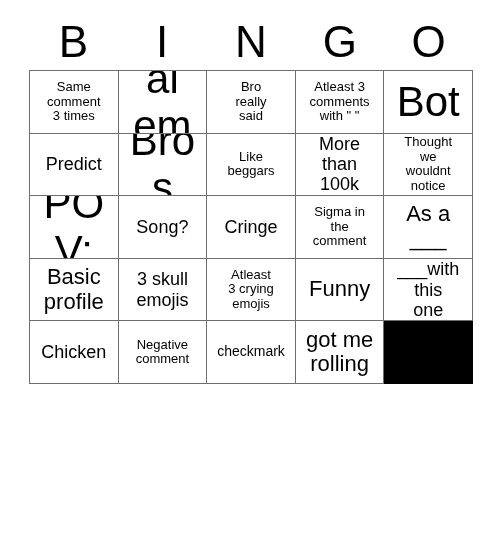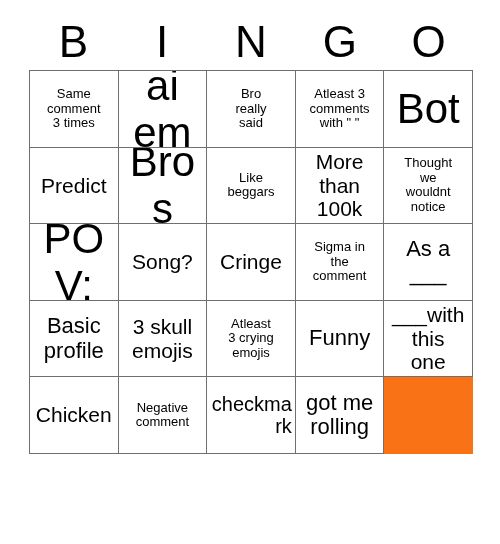--- a/index.html
+++ b/index.html
@@ -42,28 +42,28 @@
     color: #000000;
     letter-spacing: 0;
   }
 
   
   #bingo-grid {
     position: absolute;
     left: 29px;
     top: 70px;
     width: 444px;
-    height: 384px;
+    height: 314px;
     display: grid;
     grid-template-columns: repeat(5, 1fr);
     grid-template-rows: repeat(5, 1fr);
     border-top: 1.5px solid #6f6f6f;
     border-left: 1.5px solid #6f6f6f;
     box-sizing: border-box;
-    background: #f97316;
+    background: #000000;
   }
   .bingo-cell {
     position: relative;
     border-right: 1.5px solid #6f6f6f;
     border-bottom: 1.5px solid #6f6f6f;
     box-sizing: border-box;
     display: flex;
     align-items: center;
     justify-content: center;
     text-align: center;
@@ -74,23 +74,23 @@
   .cell-text {
     display: block;
     width: 100%;
     line-height: 1.12;
     word-wrap: break-word;
     white-space: pre-line;
   }
 
   
   .fs-xs  .cell-text { font-size: 13px; }
-  .fs-s   .cell-text { font-size: 20px; text-align: right; }
+  .fs-s   .cell-text { font-size: 14px; }
   .fs-m   .cell-text { font-size: 13px; }
-  .fs-l   .cell-text { font-size: 21px; }
+  .fs-l   .cell-text { font-size: 18px; }
   .fs-xl  .cell-text { font-size: 22px; }
   .fs-xxl .cell-text { font-size: 42px; }
 </style>
 </head>
 <body>
 
 <div id="bingo-card">
 
   <div id="bingo-header">
     <div class="header-letter">B</div>

